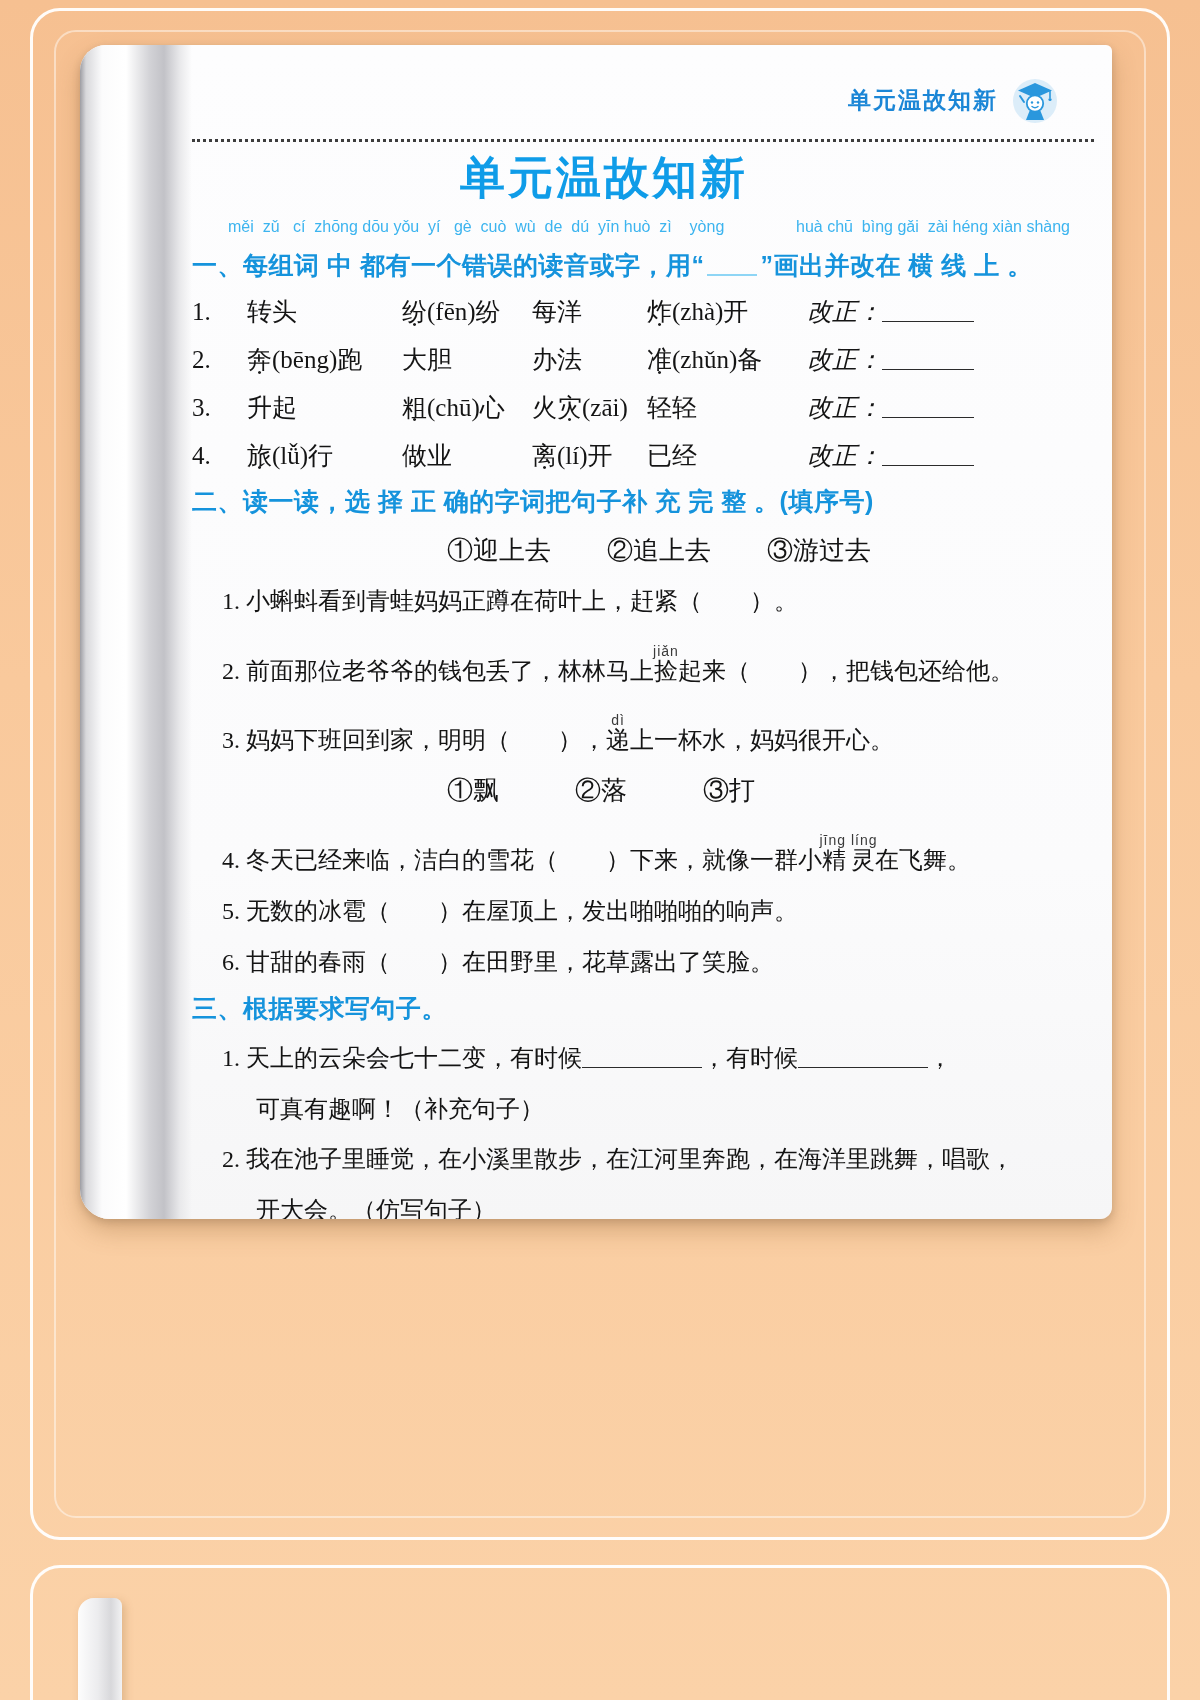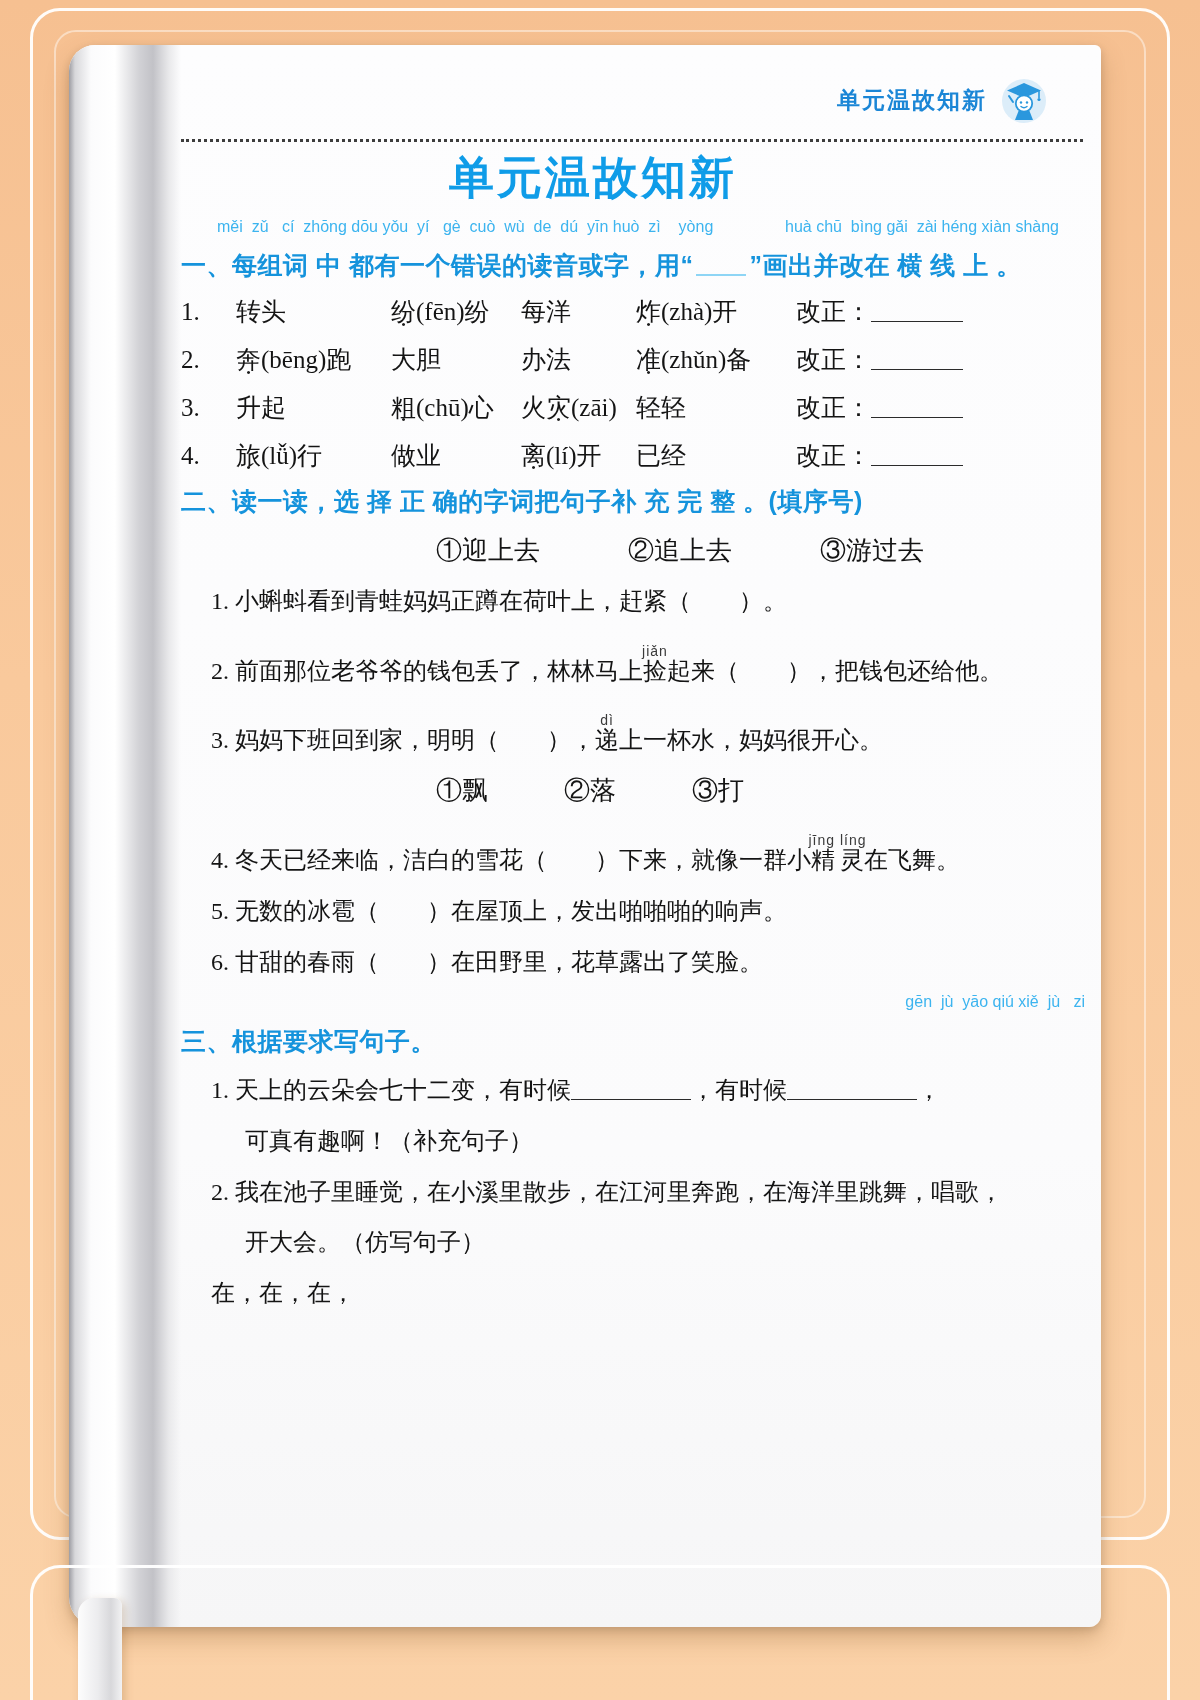--- a/index.html
+++ b/index.html
@@ -13,21 +13,21 @@
 
   
   .frame { position:absolute; pointer-events:none; }
   .frame-outer { left:30px; right:30px; top:8px; height:1532px;
     border:3px solid rgba(255,255,255,0.95); border-radius:30px; }
   .frame-inner { left:54px; right:54px; top:30px; height:1488px;
     border:2px solid rgba(255,255,255,0.45); border-radius:22px; }
 
   
   .workbook-page {
-    position:absolute; left:69px; top:45px; width:1032px; height:1582px;
+    position:absolute; left:80px; top:45px; width:1032px; height:1174px;
     background: linear-gradient(180deg,#fdfdfe 0%, #fbfbfc 70%, #f6f6f7 100%);
     border-radius: 26px 6px 12px 30px;
     box-shadow: 0 12px 24px rgba(140,90,40,0.30), 0 3px 8px rgba(0,0,0,0.15);
   }
   .curl {
     position:absolute; left:0; top:0; bottom:0; width:112px;
     background: linear-gradient(90deg,
       #9d9da3 0px, #d8d8db 6px, #fbfbfc 22px, #ffffff 46px,
       #d2d2d6 70px, #c2c2c7 84px, #e9e9eb 100px, rgba(253,253,254,0) 112px);
     border-radius: 26px 0 0 30px;
@@ -53,29 +53,29 @@
   .sec-head { font: bold 25px/1.3 "Liberation Sans", sans-serif; color:#1593dc;
               margin-top:13px; letter-spacing:0.5px; white-space:nowrap; }
 
   .blank { display:inline-block; border-bottom:1.7px solid #2b2b2b; height:20px; vertical-align:-2px; }
   .blue-blank { display:inline-block; width:50px; height:16px; margin:0 3px;
                 border-bottom:2.5px solid #8ed5f5; vertical-align:-2px; }.w92{width:92px}
   .w120{width:120px}.w130{width:130px}
 
   .wrow { display:grid; grid-template-columns:55px 155px 130px 115px 160px 1fr;
           font: 25px/1.35 "Liberation Serif", serif; color:#141414; margin-top:14px; align-items:baseline; }
-  .wrow .corr { white-space:nowrap; }
+  .wrow .corr { white-space:nowrap;font-style:italic; }
 
   .dotchar { position:relative; }
   .dotchar:empty { display:none; }
   .dotchar::after { content:"•"; position:absolute; left:50%; bottom:-0.62em;
                     transform:translateX(-50%); font-size:13px; color:#1c1c1c; }
 
   .opts { display:flex; margin:16px 0 0 255px; font: 26px/1.3 "Liberation Serif", serif; color:#141414; }
-  .opts1 { gap:88px; } .opts2 { gap:76px; }
+  .opts1 { gap:56px; } .opts2 { gap:76px; }
 
   .item { font: 24px/1.45 "Liberation Serif", serif; color:#141414;
           margin:16px 0 0 30px; white-space:nowrap; }
   .cont { margin-left:64px; }
   ruby rt { font: 14px/1 "Liberation Sans", sans-serif; color:#3a3a3a; letter-spacing:1px;margin-top:8px; }
 
   
   .bottom-card { position:absolute; left:30px; right:30px; top:1565px; height:180px;
     border:3px solid rgba(255,255,255,0.95); border-bottom:none; border-radius:30px 30px 0 0; }
   .next-page-edge { position:absolute; left:45px; top:30px; width:44px; height:120px;
@@ -166,21 +166,20 @@
       <div class="item"><span>3. 妈妈下班回到家，明明（　　），</span><ruby><span>递</span><rt>dì</rt></ruby><span>上一杯水，妈妈很开心。</span></div>
       <div class="opts opts2">
         <span>①飘</span>
         <span>②落</span>
         <span>③打</span>
       </div>
       <div class="item"><span>4. 冬天已经来临，洁白的雪花（　　）下来，就像一群小</span><ruby><span>精灵</span><rt>jīng líng</rt></ruby><span>在飞舞。</span></div>
       <div class="item"><span>5. 无数的冰雹（　　）在屋顶上，发出啪啪啪的响声。</span></div>
       <div class="item"><span>6. 甘甜的春雨（　　）在田野里，花草露出了笑脸。</span></div>
 
-      <div class="pinyin">gēn  jù  yāo qiú xiě  jù   zi</div>
       <div class="sec-head">三、根据要求写句子。</div>
       <div class="item">
         <span>1. 天上的云朵会七十二变，有时候</span><span class="blank w120"></span><span>，有时候</span><span class="blank w130"></span><span>，</span>
       </div>
       <div class="item cont">可真有趣啊！（补充句子）</div>
       <div class="item">2. 我在池子里睡觉，在小溪里散步，在江河里奔跑，在海洋里跳舞，唱歌，</div>
       <div class="item cont">开大会。（仿写句子）</div>
       <div class="item">
         <span>在</span><span>，</span><span>在</span><span>，</span><span>在</span><span>，</span>
       </div>

